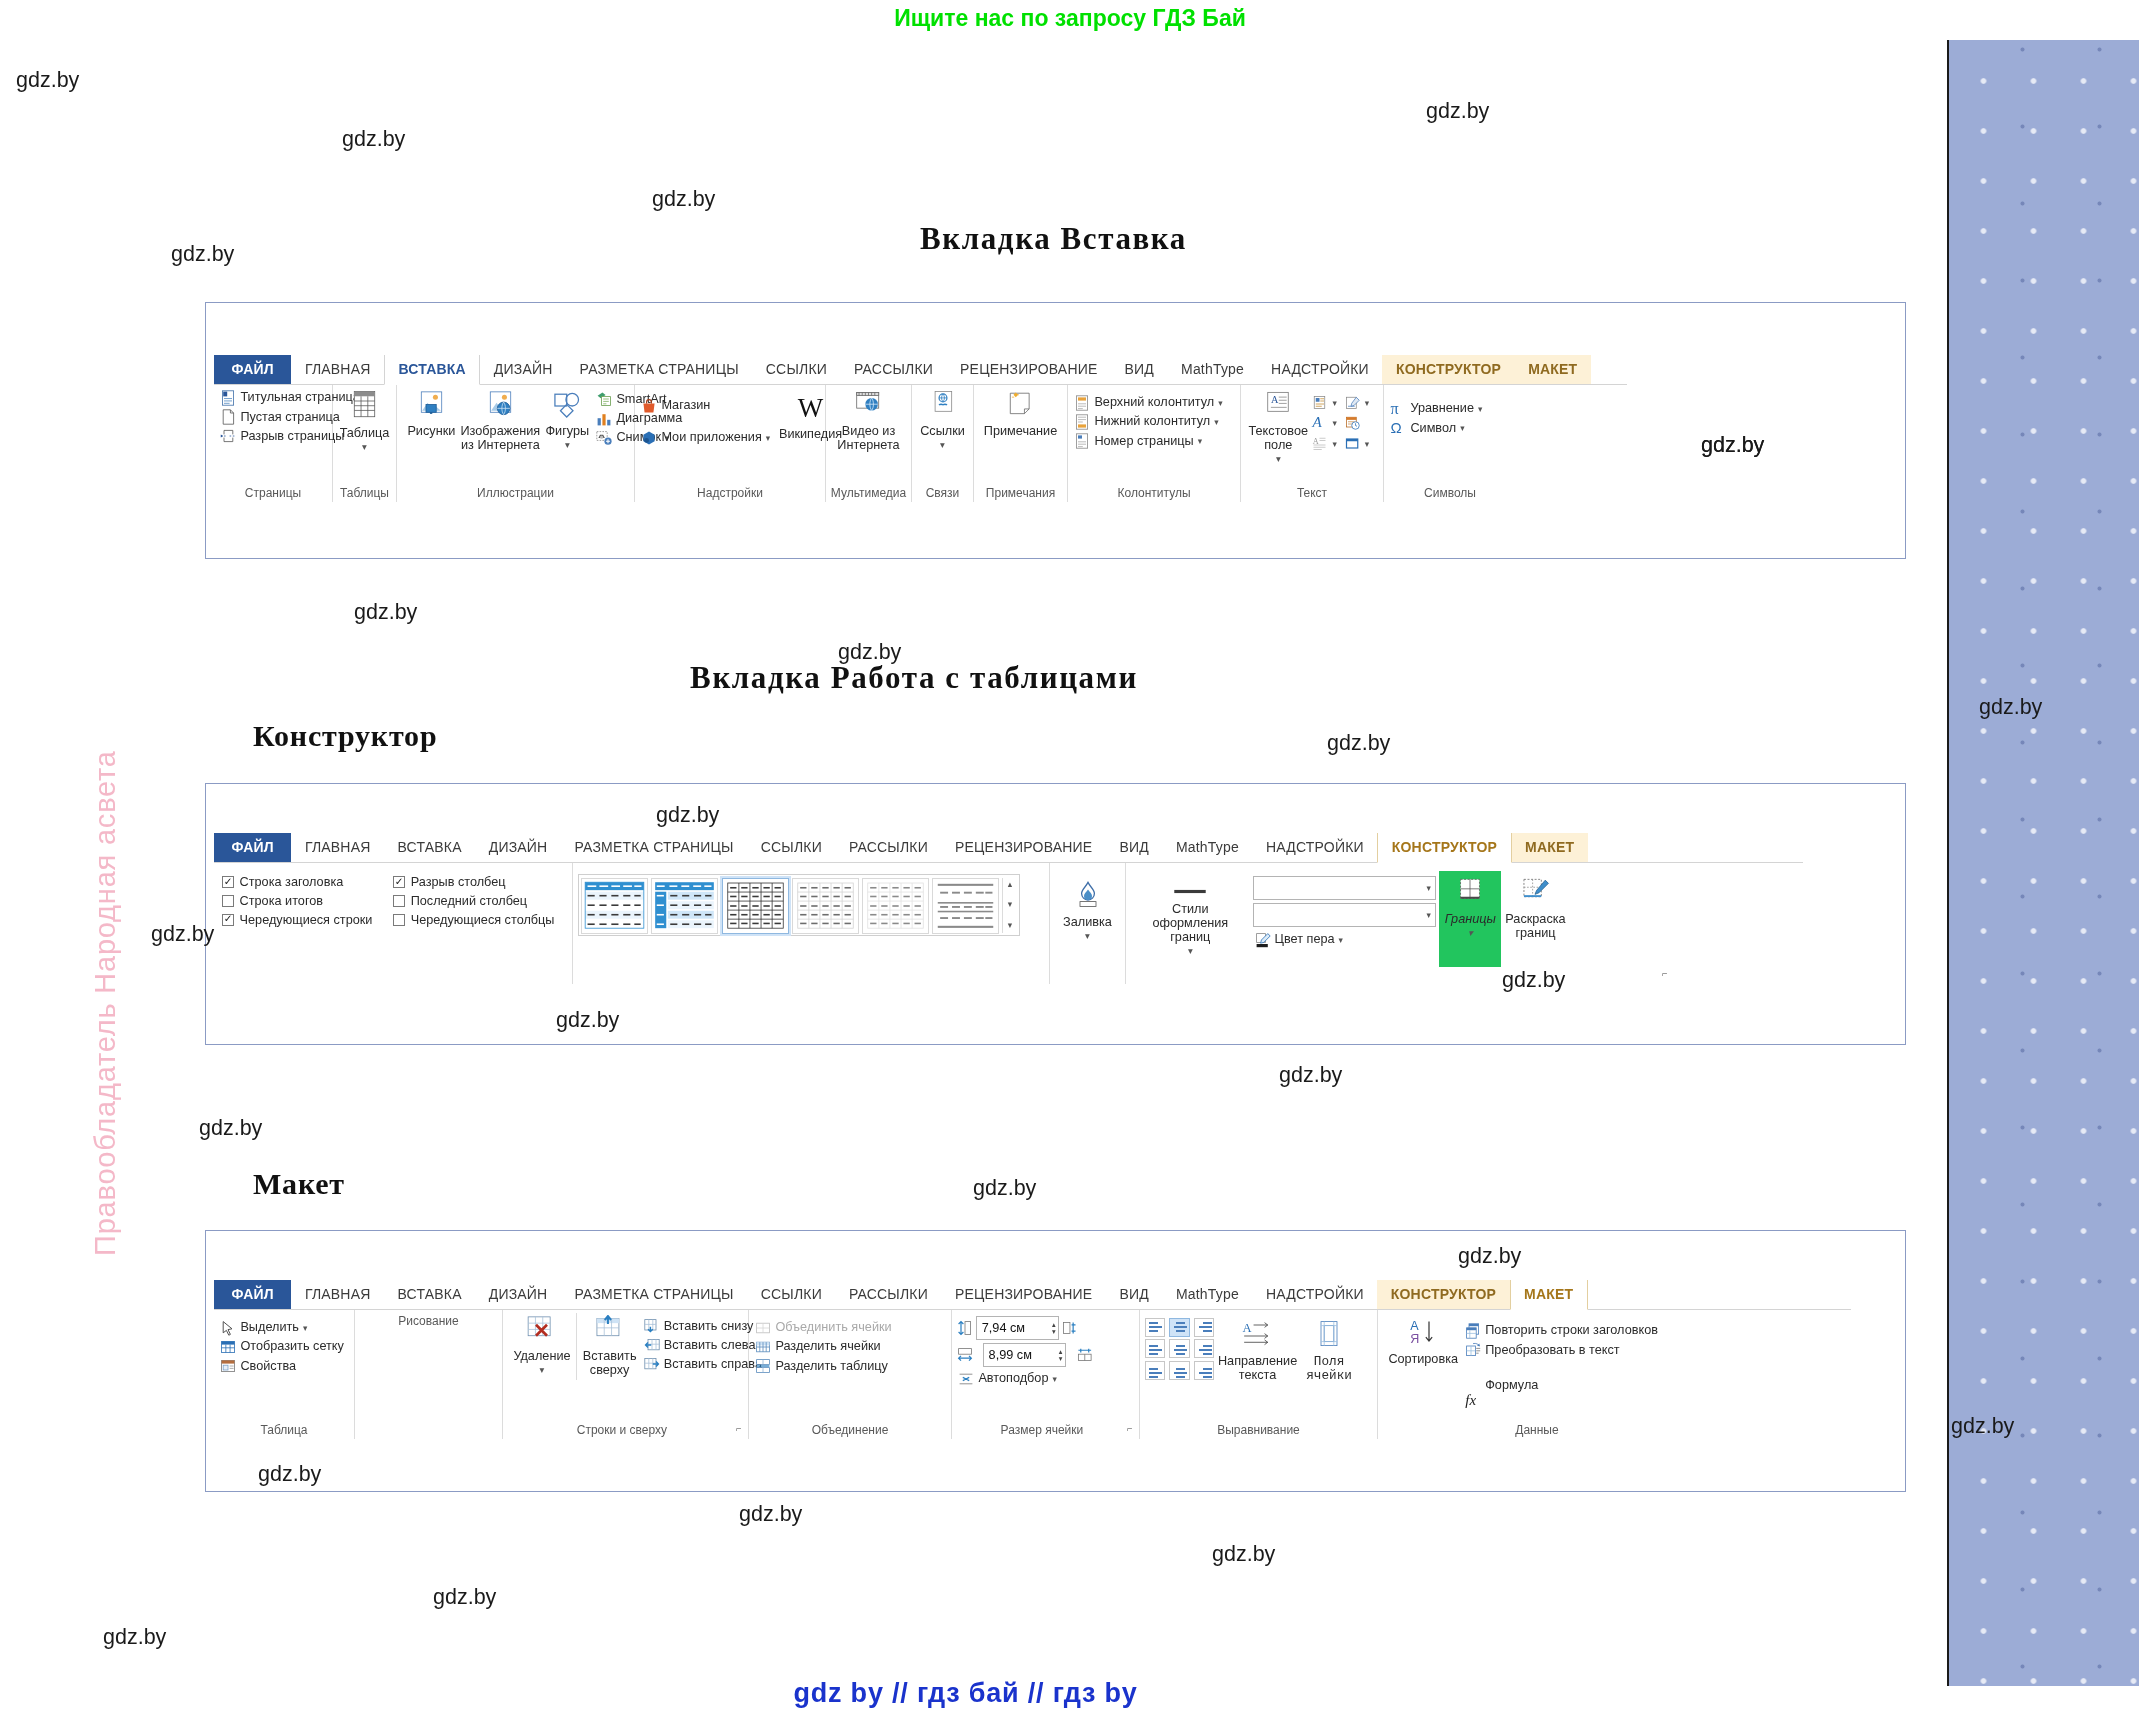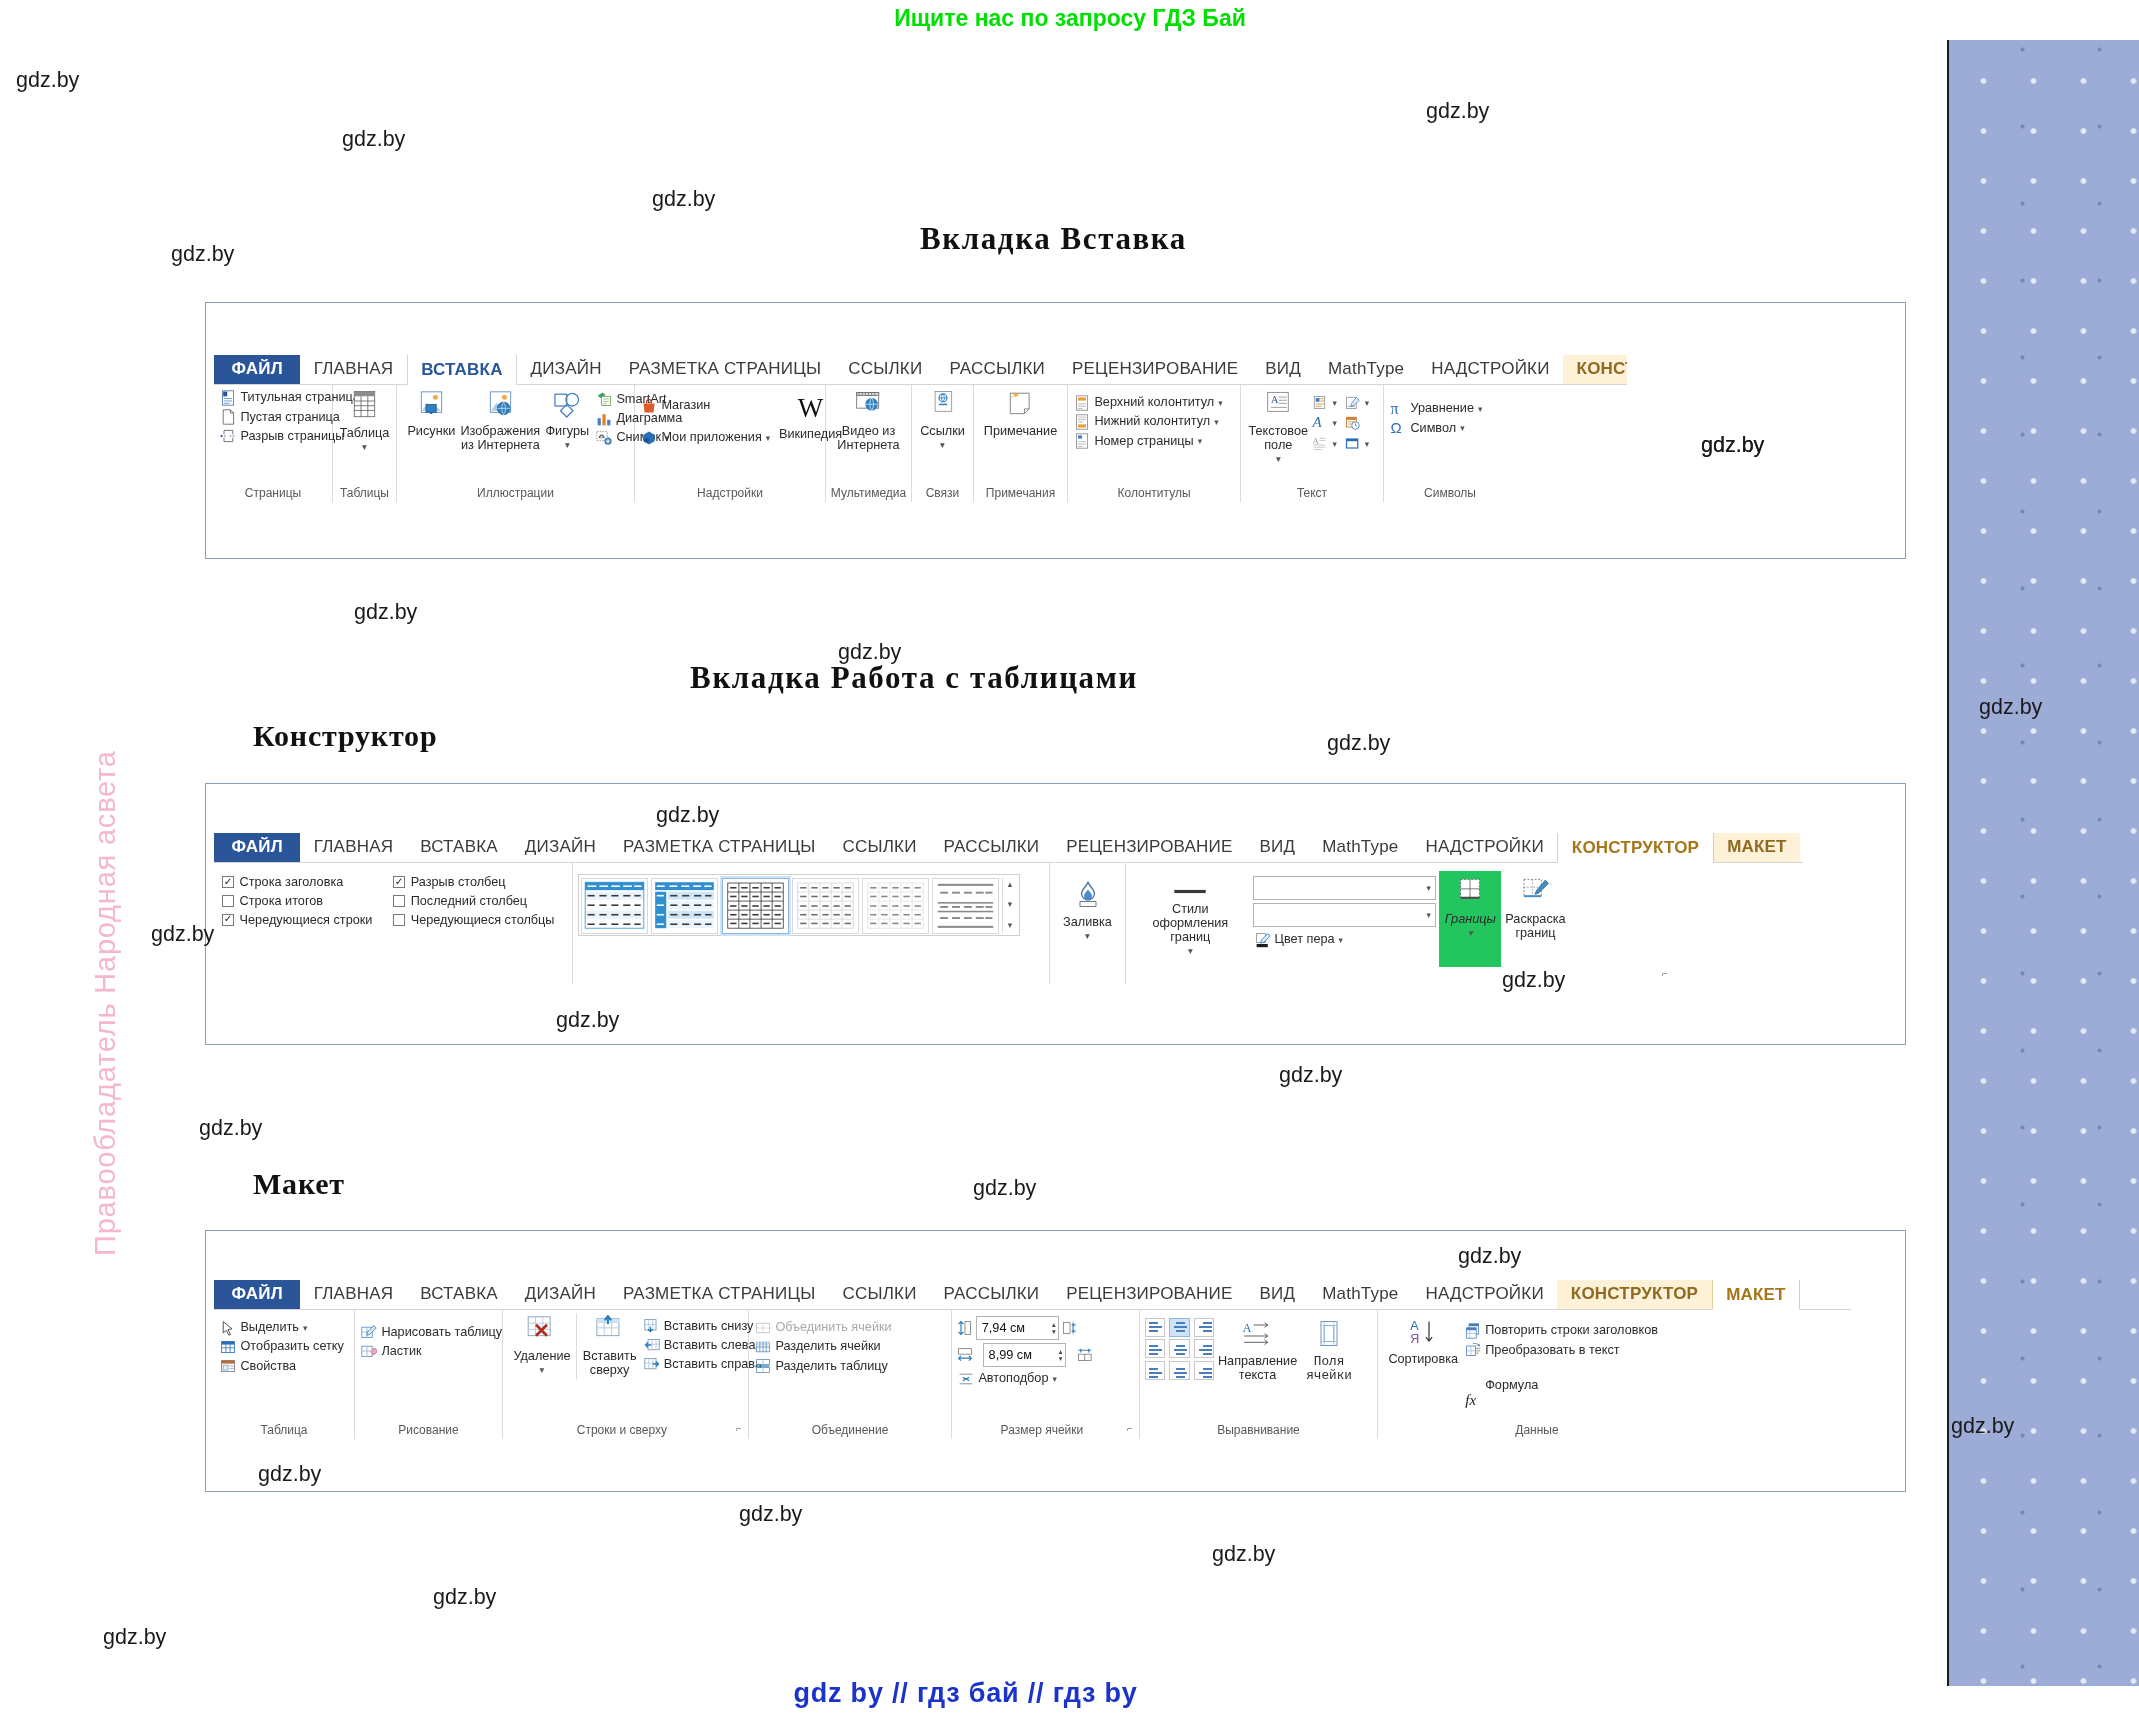--- a/index.html
+++ b/index.html
@@ -123,21 +123,21 @@
   
   .tabs {
     display: flex;
     align-items: flex-end;
     height: 30px;
     border-bottom: 0.8px solid #d4d4d4;
     background: #fff;
     padding-left: 0;
   }
   .tab {
-    font-size: 17px;
+    font-size: 14px;
     color: #3b3b3b;
     padding: 0 13.5px;
     line-height: 30px;
     height: 30px;
     letter-spacing: 0.2px;
     white-space: nowrap;
   }
   .tab.file {
     background: #2a5699;
     color: #fff;
@@ -1013,40 +1013,20 @@
                     <path d="M12 10h5M12 13h5" stroke="#999"></path>
                   </svg></span>
             <span>Свойства</span>
           </div>
         </div>
           </div>
         <div class="group-title">Таблица</div>
       </div>
 
       <div class="group" style="width:148px;">
-        <div class="group-body" style="padding-top:9.5px;">
-            <div class="col">
-          <div class="item">
-            <span class="ico ico-sm"><svg width="16" height="16" viewBox="0 0 20 20">
-                    <rect x="1" y="4" width="13" height="13" fill="#fff" stroke="#5a8cbd"></rect>
-                    <path d="M1 10h13M7.5 4v13" stroke="#8fb4d6"></path>
-                    <path d="M16 2l3 3-8 8-4 1 1-4z" fill="#d9e9f7" stroke="#2a6fb5"></path>
-                  </svg></span>
-            <span>Нарисовать таблицу</span>
-          </div>
-          <div class="item">
-            <span class="ico ico-sm"><svg width="16" height="16" viewBox="0 0 20 20">
-                    <rect x="1" y="4" width="13" height="13" fill="#fff" stroke="#5a8cbd"></rect>
-                    <path d="M1 10h13M7.5 4v13" stroke="#8fb4d6"></path>
-                    <path d="M12 11l5-5 4 4-5 5z" fill="#f0a6c0" stroke="#c06487"></path>
-                  </svg></span>
-            <span>Ластик</span>
-          </div>
-        </div>
-          </div>
         <div class="group-title">Рисование</div>
       </div>
 
       <div class="group" style="width:246px;">
         <div class="group-body">
           <div class="big">
             <span class="ico ico-lg"><svg width="33" height="32" viewBox="0 0 42 40">
                   <rect x="4" y="2" width="28" height="24" fill="#fff" stroke="#6f8faf"></rect>
                   <path d="M4 10h28M4 18h28M13.3 2v24M22.6 2v24" stroke="#a9c2d9"></path>
                   <path d="M14 12l14 14M28 12L14 26" stroke="#b32d20" stroke-width="3.4"></path>

